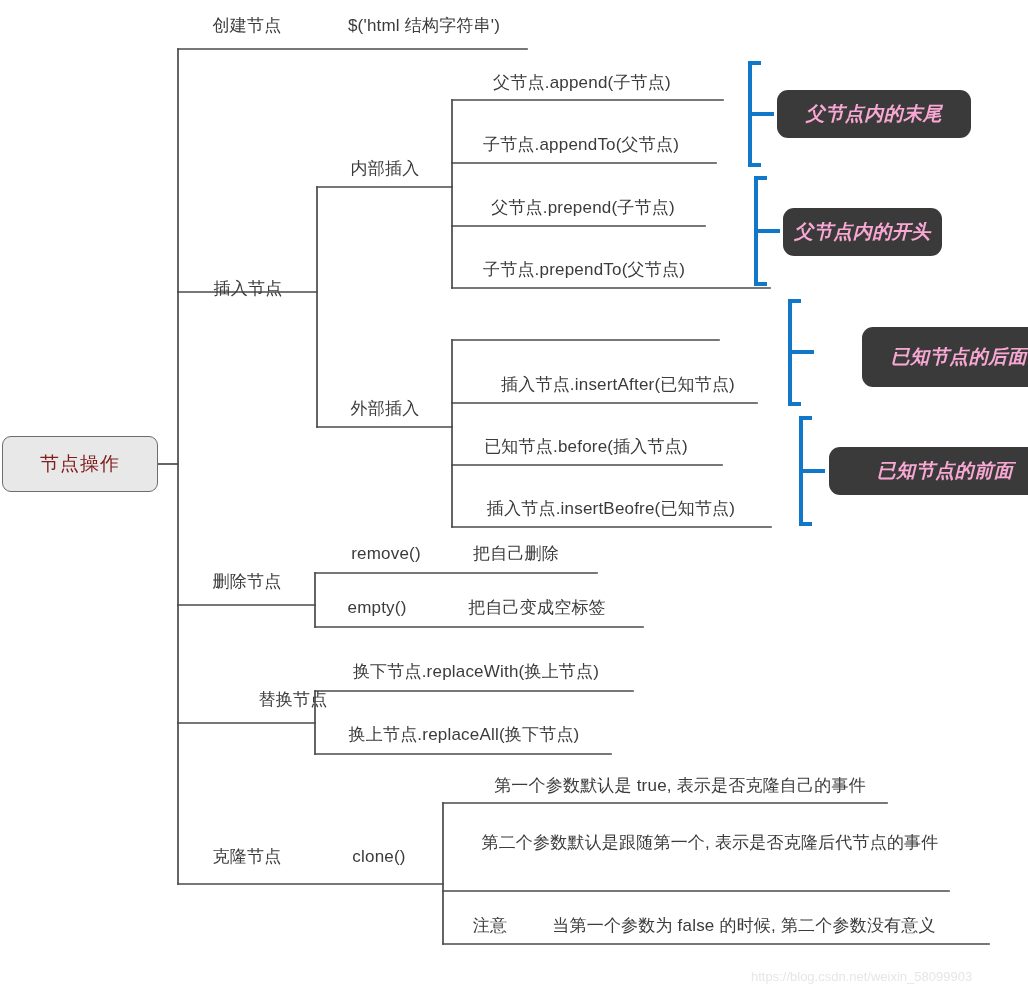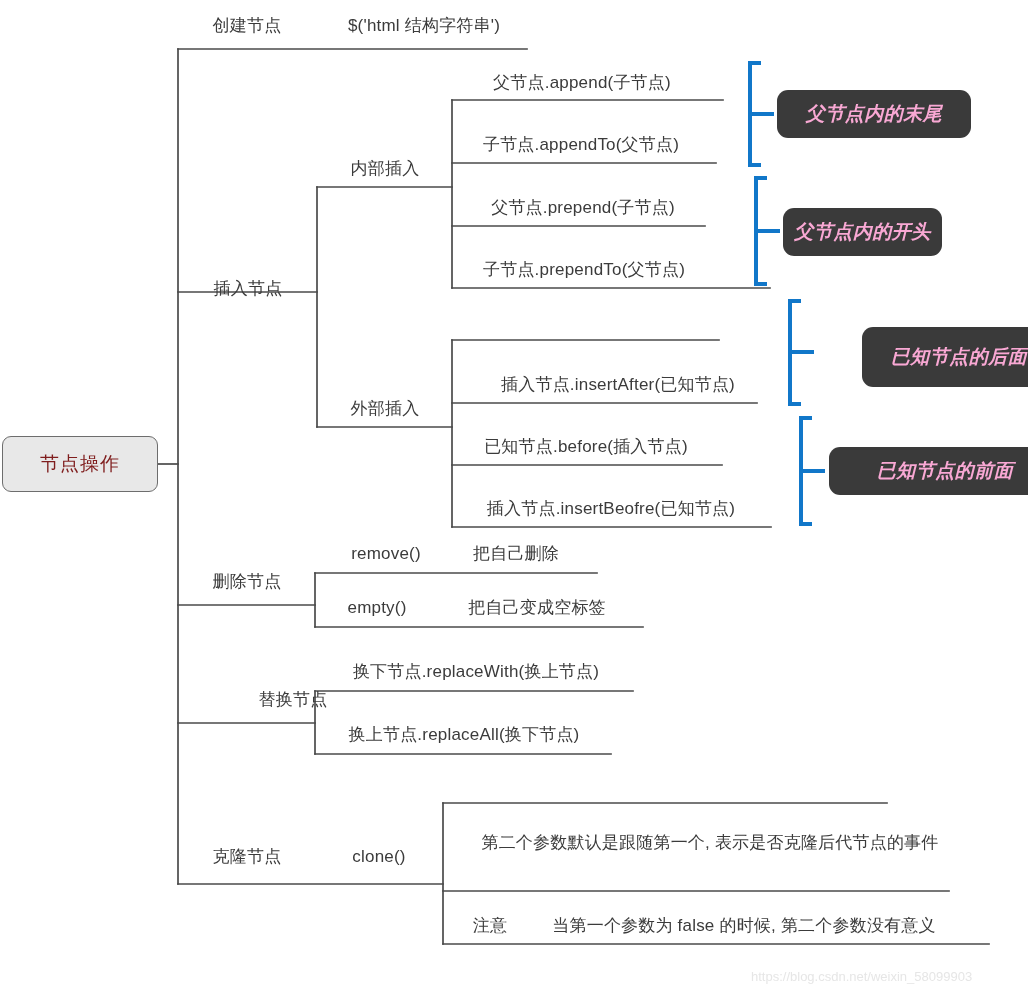--- a/index.html
+++ b/index.html
@@ -172,19 +172,20 @@
   <div class="node-text center" style="left:377px; top:597px;">empty()</div>
   <div class="node-text center" style="left:537px; top:597px;">把自己变成空标签</div>
 
   <div class="node-text center" style="left:257px; top:689px;margin-left:36px;">替换节点</div>
   <div class="node-text center" style="left:476px; top:661px;">换下节点.replaceWith(换上节点)</div>
   <div class="node-text center" style="left:464px; top:724px;">换上节点.replaceAll(换下节点)</div>
 
   <div class="node-text center" style="left:247px; top:846px;">克隆节点</div>
   <div class="node-text center" style="left:379px; top:846px;">clone()</div>
 
+  <div class="node-text center" style="left:680px; top:775px;">第一个参数默认是 true, 表示是否克隆自己的事件</div>
   <div class="node-text wrap" style="left:470px; top:832px; width:480px;">第二个参数默认是跟随第一个, 表示是否克隆后代节点的事件</div>
   <div class="node-text center" style="left:490px; top:915px;">注意</div>
   <div class="node-text center" style="left:744px; top:915px;">当第一个参数为 false 的时候, 第二个参数没有意义</div>
 
   <div class="watermark" style="left:751px; top:969px;">https://blog.csdn.net/weixin_58099903</div>
 
 </div>
 
 </body></html>

